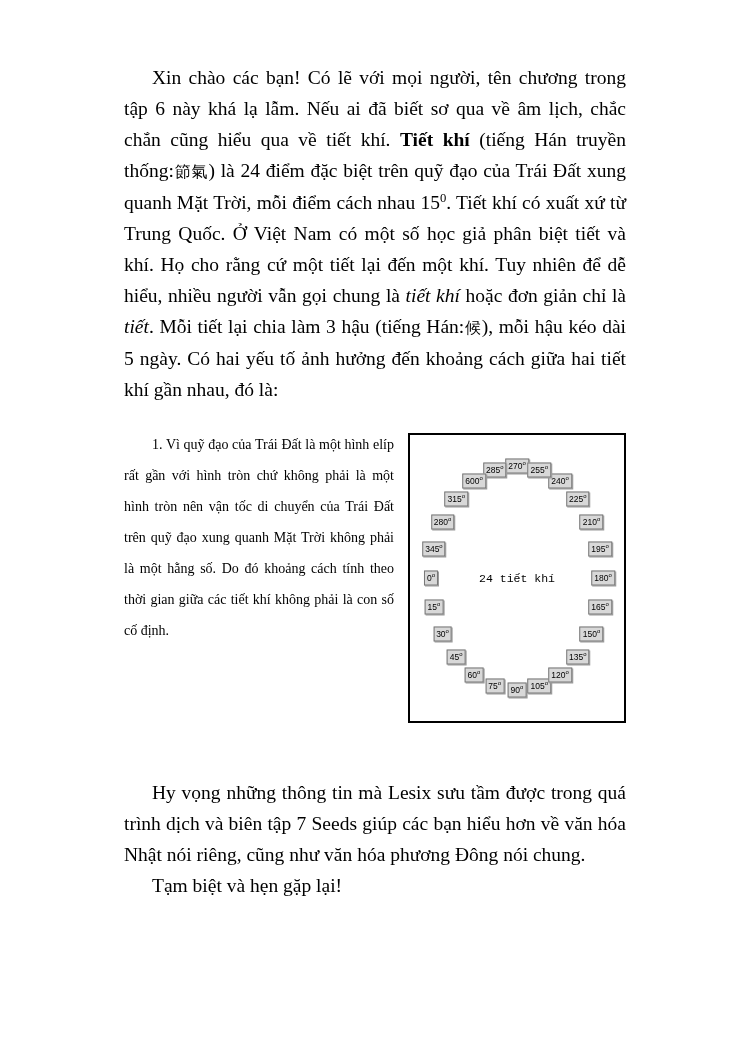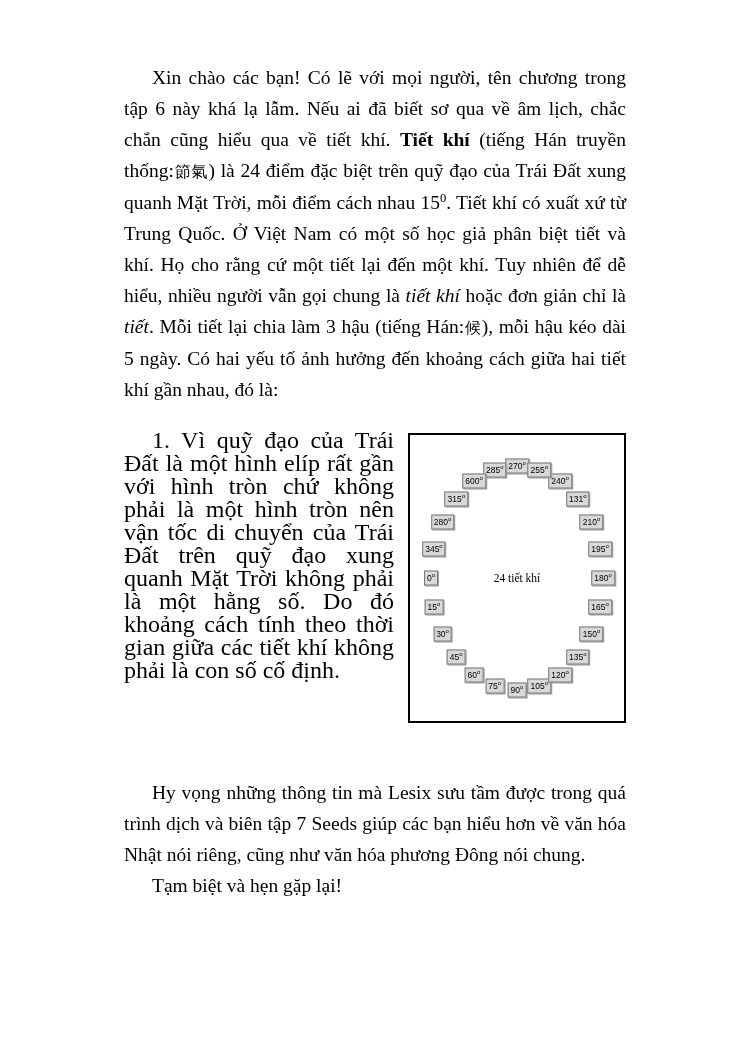--- a/index.html
+++ b/index.html
@@ -58,22 +58,22 @@
   
   .figure-section {
     position: relative;
     margin-top: 24px;
     min-height: 312px;
   }
   .fig-text {
     width: 270px;
   }
   .fig-text p {
-    font-size: 24px;
-    line-height: 23px;
+    font-size: 14px;
+    line-height: 31px;
   }
   .diagram {
     position: absolute;
     right: 0;
     top: 4px;
     width: 218px;
     height: 290px;
     border: 2px solid #000;
     background: #fff;
     box-sizing: border-box;
@@ -98,21 +98,21 @@
     text-align: center;
   }
   .node sup {
     font-size: 0.7em;
   }
   .diagram-center {
     position: absolute;
     left: 50%;
     top: 50%;
     transform: translate(-50%, -50%);
-    font-family: Liberation Serif, serif;
+    font-family: Liberation Mono, monospace;
     font-size: 11.5px;
     color: #000;
     white-space: nowrap;
   }
 
   .tail {
     margin-top: 36px;
   }
   .tail p + p.indent {
     margin-top: 0;
@@ -151,21 +151,21 @@
             <div class="node" style="left: 84.7416px; top: 251.184px;"><span>75</span><sup>o</sup></div>
             <div class="node" style="left: 107px; top: 255px;"><span>90</span><sup>o</sup></div>
             <div class="node" style="left: 129.258px; top: 251.184px;"><span>105</span><sup>o</sup></div>
             <div class="node" style="left: 150px; top: 239.995px;"><span>120</span><sup>o</sup></div>
             <div class="node" style="left: 167.811px; top: 222.196px;"><span>135</span><sup>o</sup></div>
             <div class="node" style="left: 181.478px; top: 199px;"><span>150</span><sup>o</sup></div>
             <div class="node" style="left: 190.07px; top: 171.988px;"><span>165</span><sup>o</sup></div>
             <div class="node" style="left: 193px; top: 143px;"><span>180</span><sup>o</sup></div>
             <div class="node" style="left: 190.07px; top: 114.012px;"><span>195</span><sup>o</sup></div>
             <div class="node" style="left: 181.478px; top: 87px;"><span>210</span><sup>o</sup></div>
-            <div class="node" style="left: 167.811px; top: 63.804px;"><span>131</span><sup>o</sup></div>
+            <div class="node" style="left: 167.811px; top: 63.804px;"><span>225</span><sup>o</sup></div>
             <div class="node" style="left: 150px; top: 46.0052px;"><span>240</span><sup>o</sup></div>
             <div class="node" style="left: 129.258px; top: 34.8163px;"><span>255</span><sup>o</sup></div>
           </div>
       </div>
     </div>
 
     <div class="tail">
       <p class="indent block-gap">Hy vọng những thông tin mà Lesix sưu tầm được trong quá trình dịch và biên tập 7 Seeds giúp các bạn hiểu hơn về văn hóa Nhật nói riêng, cũng như văn hóa phương Đông nói chung.</p>
       <p class="indent">Tạm biệt và hẹn gặp lại!</p>
     </div>

